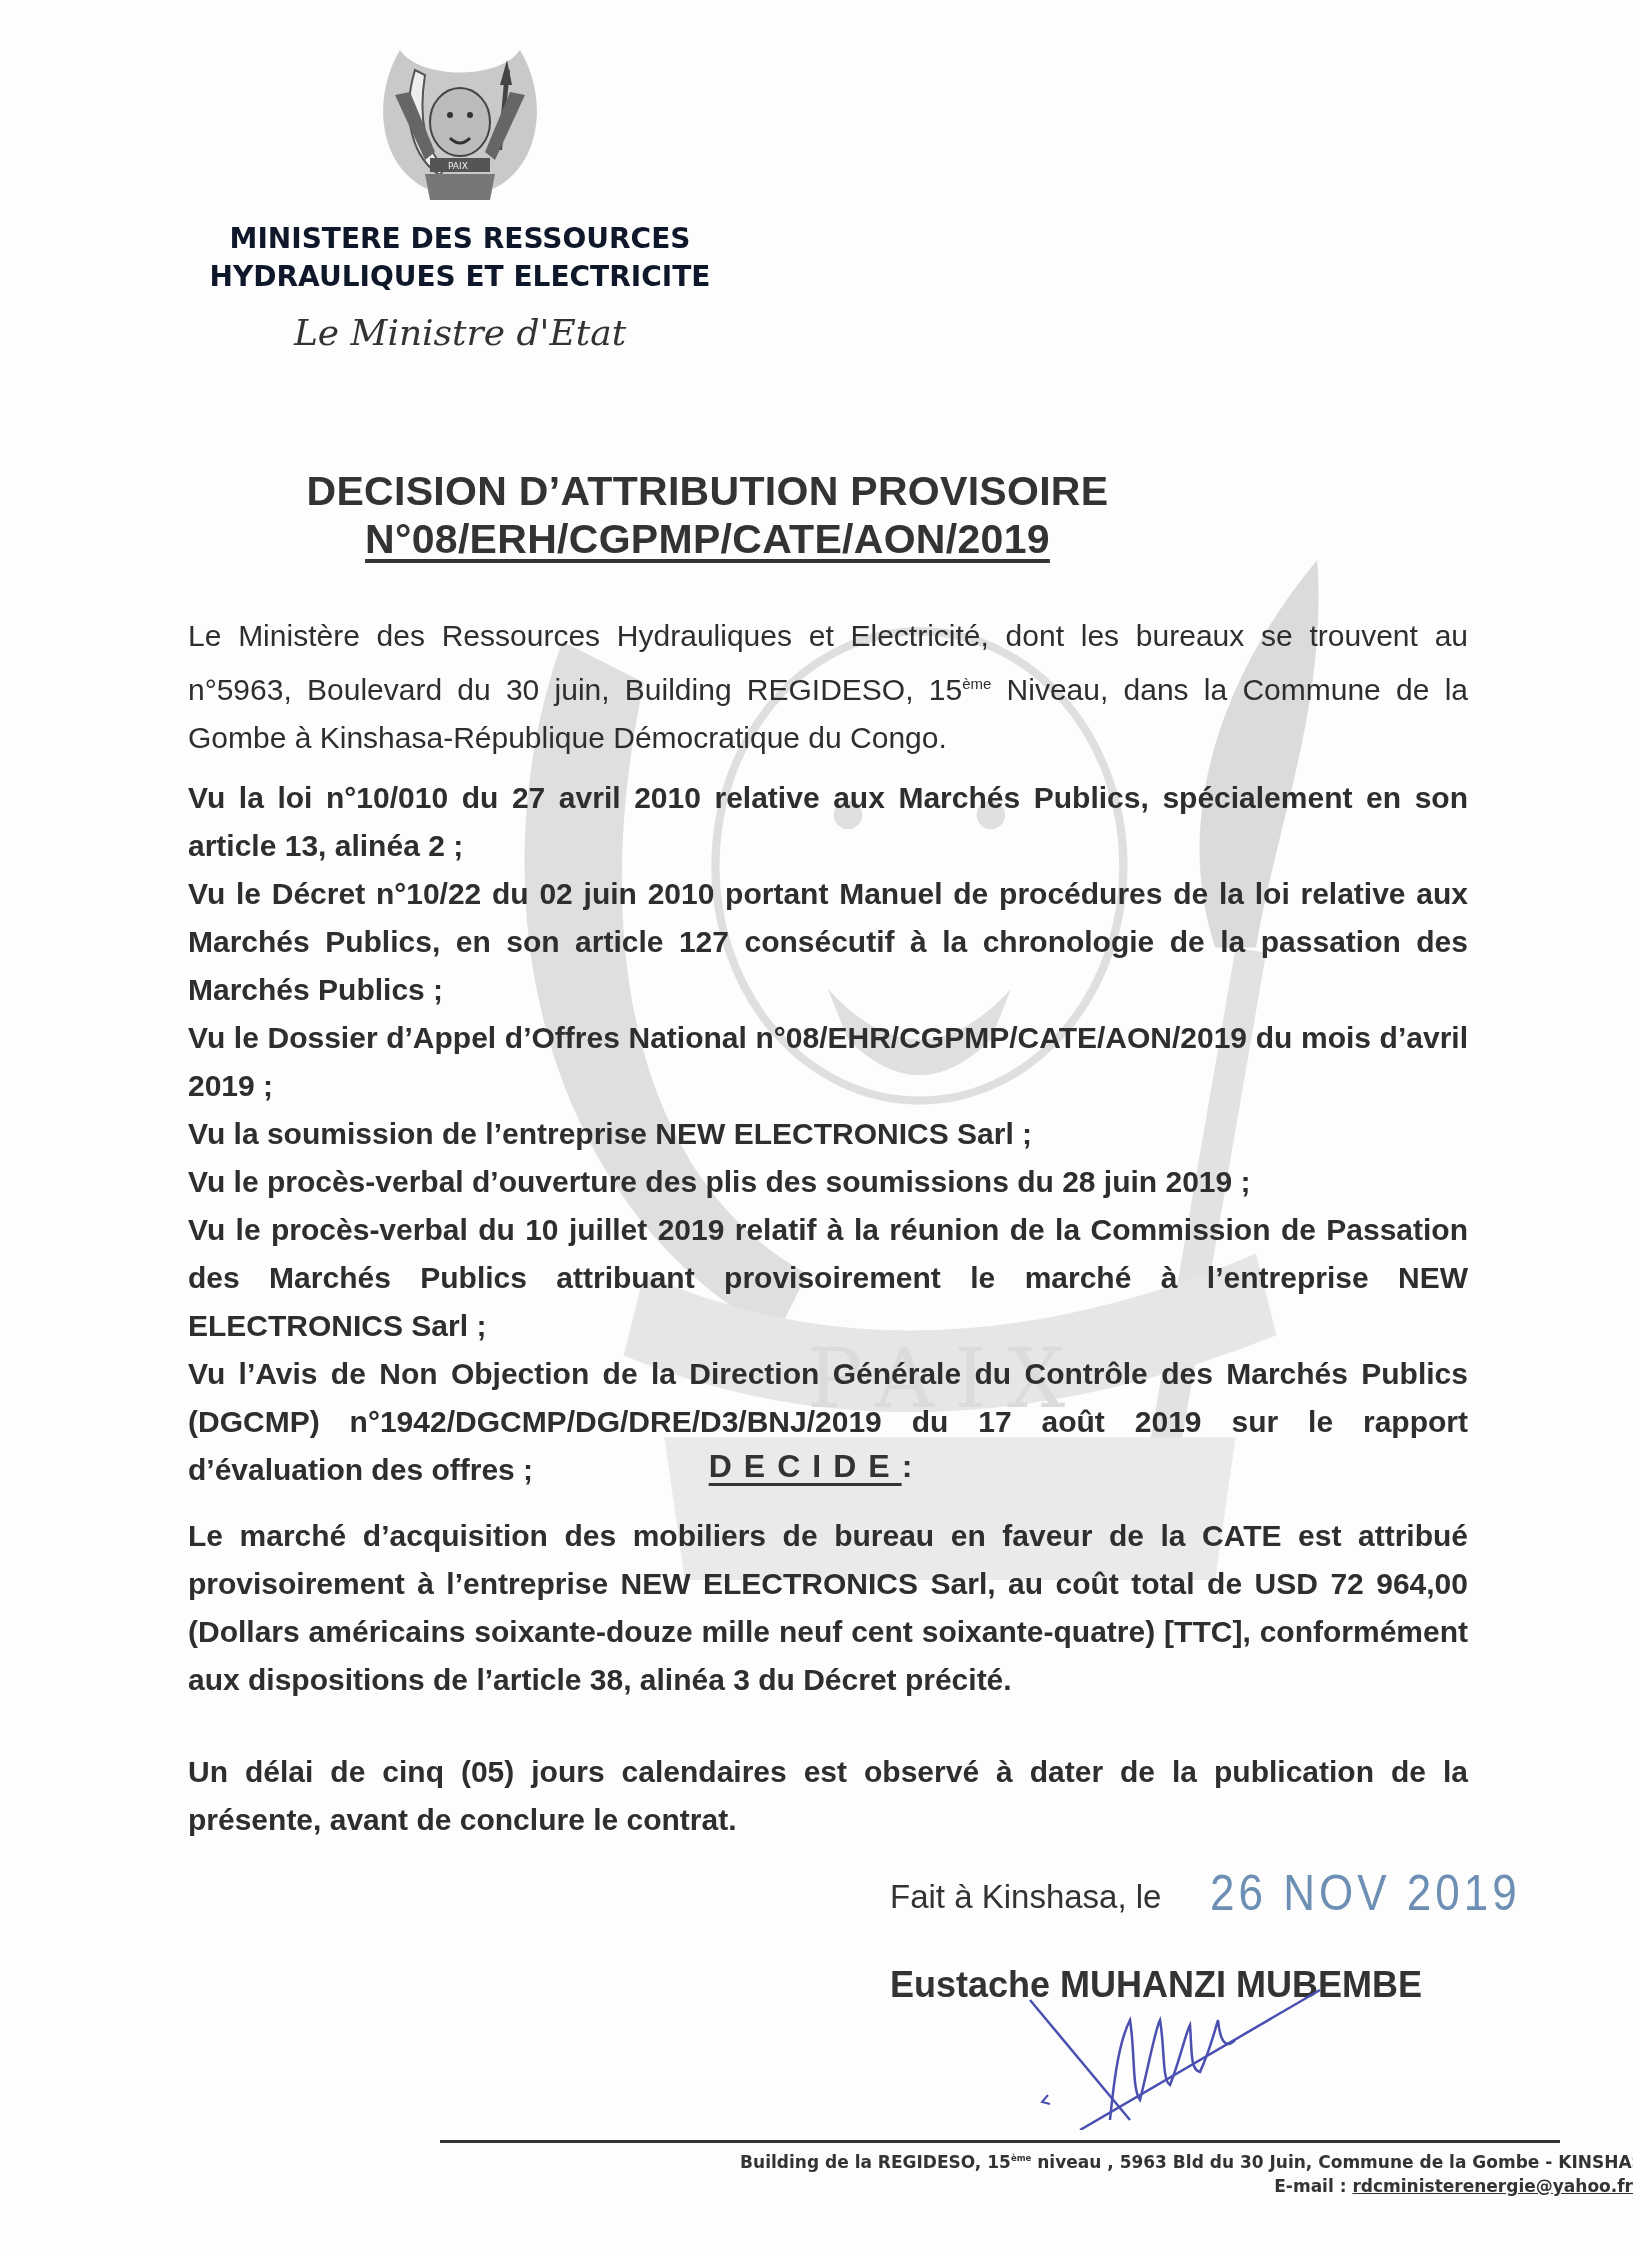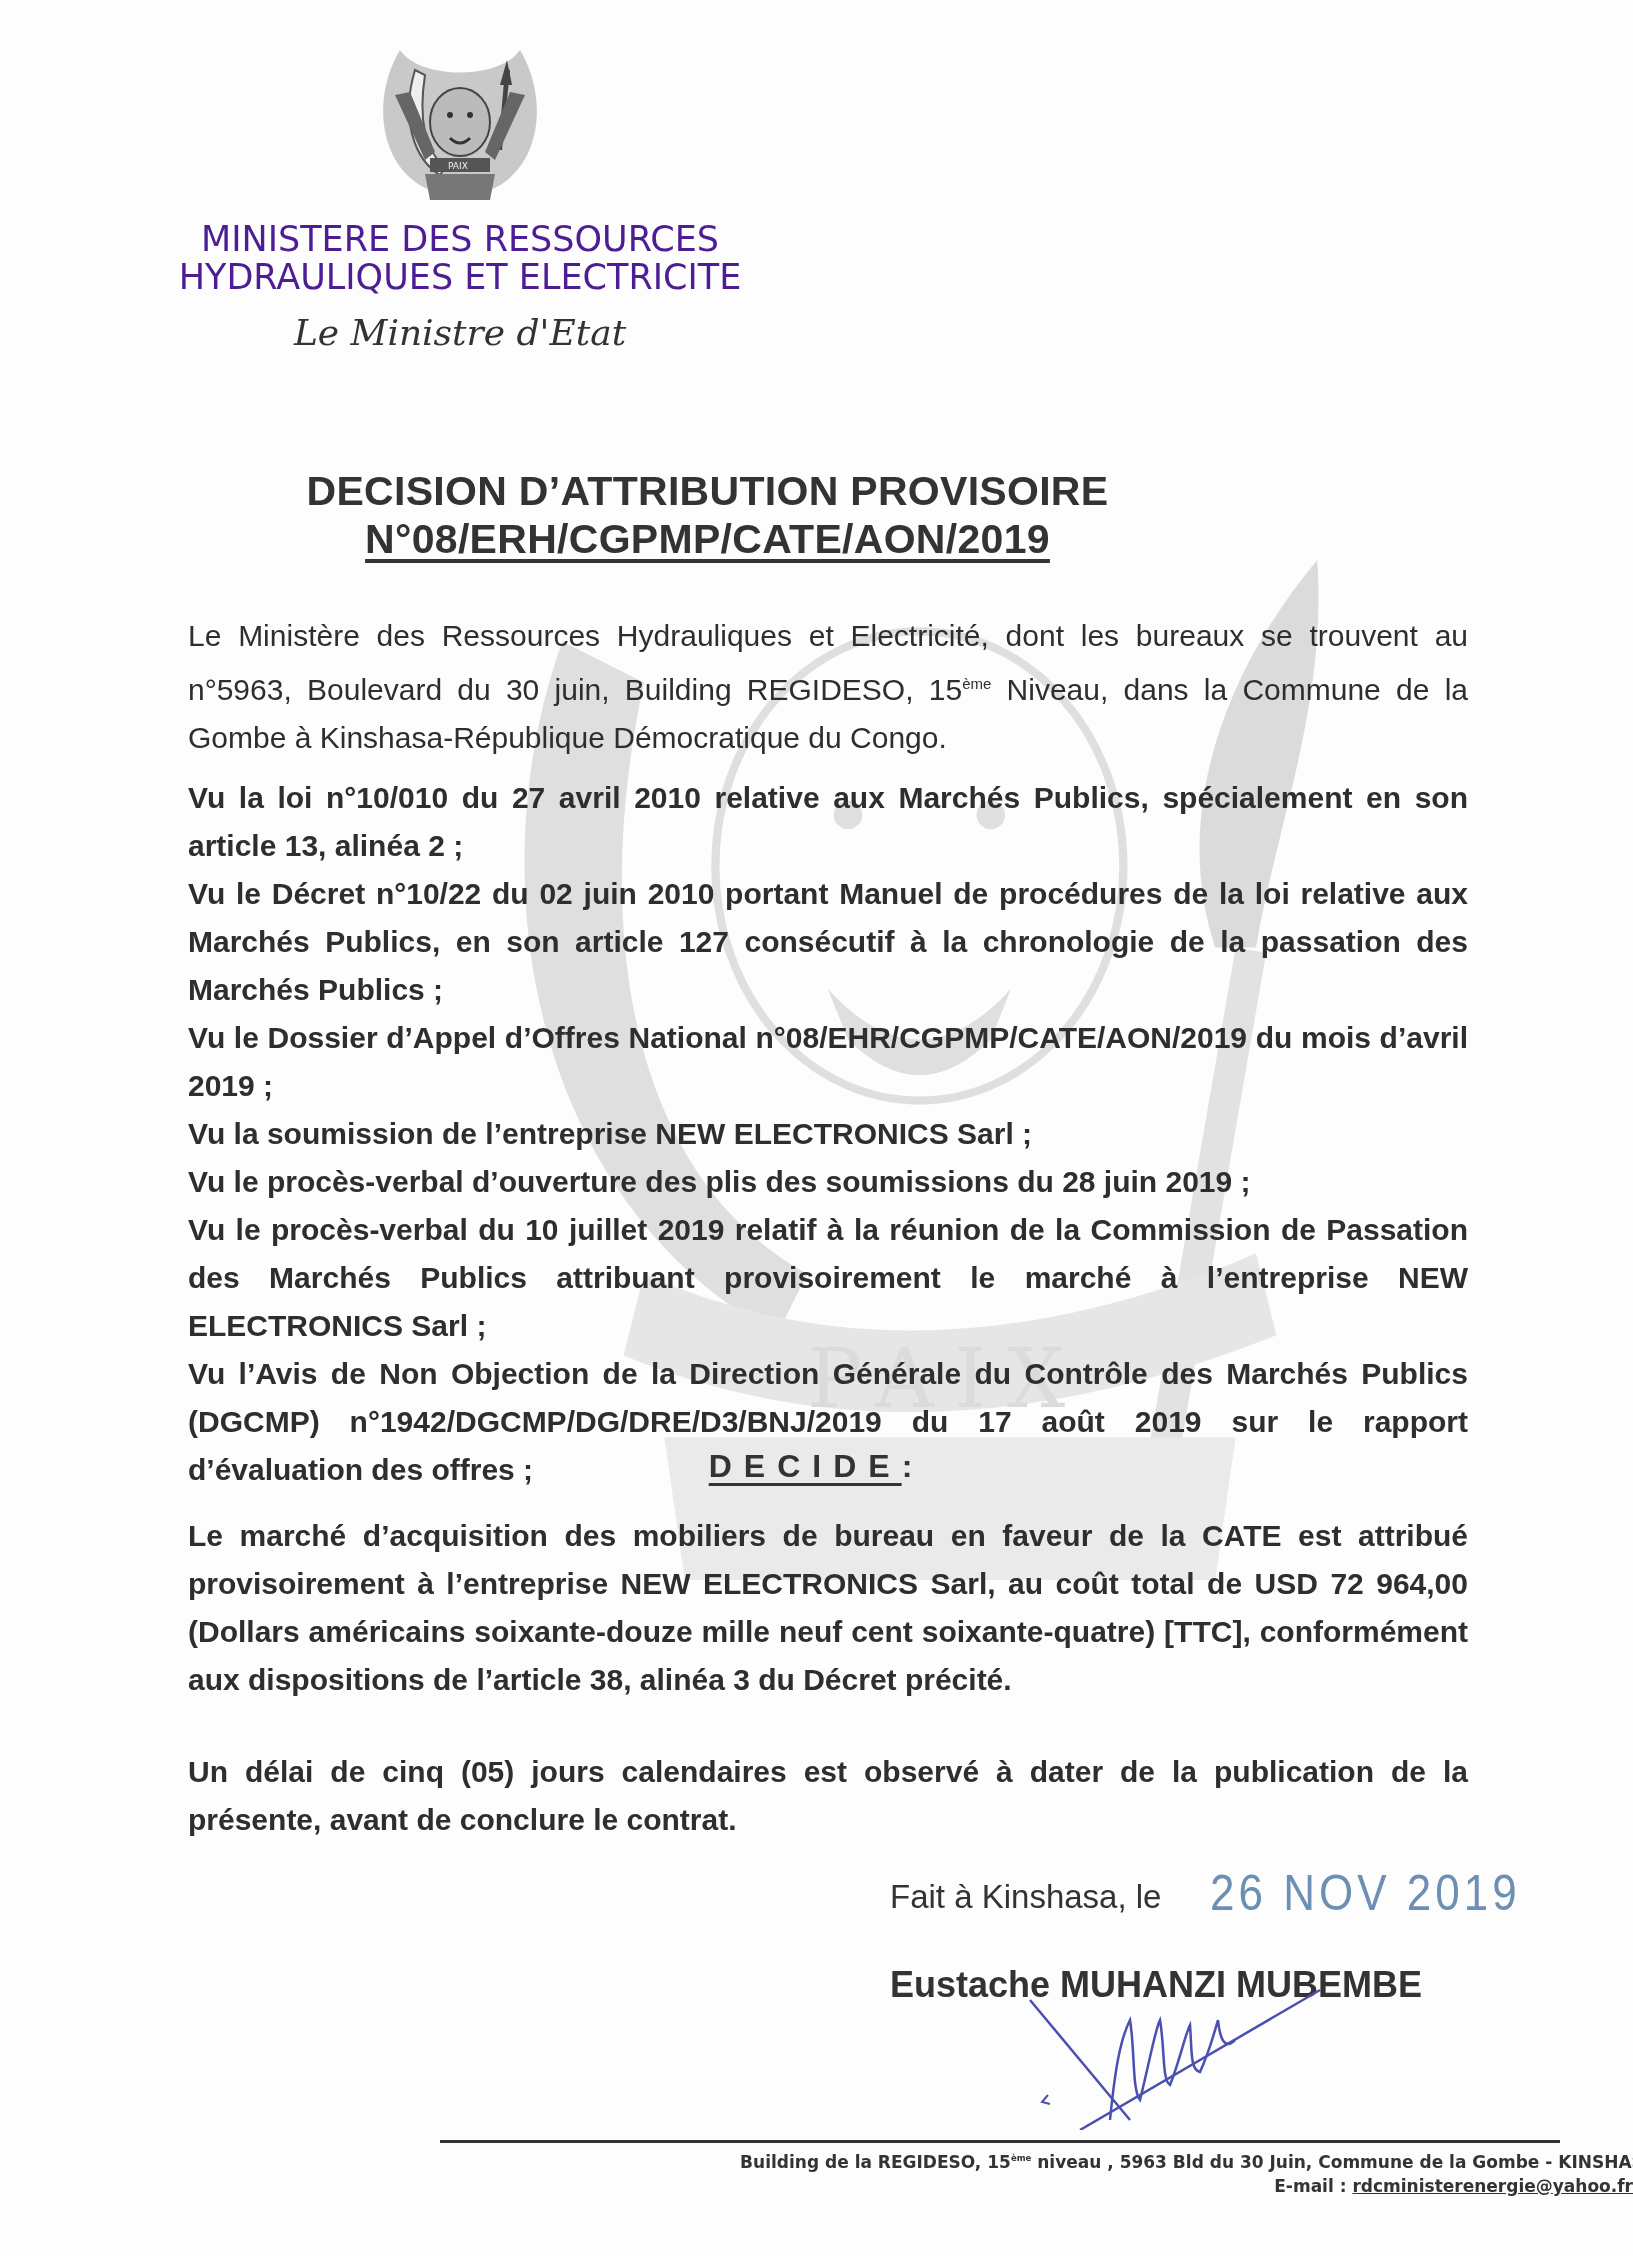--- a/index.html
+++ b/index.html
@@ -5,21 +5,21 @@
   html, body { margin:0; padding:0; background:#ffffff; }
   body { width:1633px; height:2256px; position:relative; overflow:hidden; color:#2b2b2b;
          font-family:"Liberation Sans", sans-serif; }
   .page { position:absolute; left:0; top:0; width:1633px; height:2256px; background:#fdfdfd; }
 
   
   .header { position:absolute; left:170px; top:30px; width:580px; text-align:center; }
   .republic { font-family:"DejaVu Serif", serif; font-style:italic; font-size:34px; color:#333; letter-spacing:1px; }
   .coat { width:180px; height:170px; margin:10px auto 10px auto; position:relative; }
   .coat svg { width:180px; height:170px; }
-  .ministry { font-family:"DejaVu Sans", sans-serif; font-weight:normal; font-size:35px; line-height:38px; color:#4c1d95; }
+  .ministry { font-family:"DejaVu Sans", sans-serif; font-weight:bold; font-size:28px; line-height:38px; color:#0f172a; }
   .minister { font-family:"DejaVu Serif", serif; font-style:italic; font-size:36px; color:#333; margin-top:16px; }
 
   
   .watermark { position:absolute; left:440px; top:560px; width:1020px; height:1020px; opacity:0.22; }
 
   
   .title { position:absolute; left:0; width:1391px; text-align:center; font-weight:bold; font-size:41px; color:#333;
            font-family:"Liberation Sans", sans-serif; letter-spacing:0.3px;padding-left:12px; }
   .title1 { top:468px; }
   .title2 { top:516px; text-decoration:underline; text-underline-offset:6px; }

